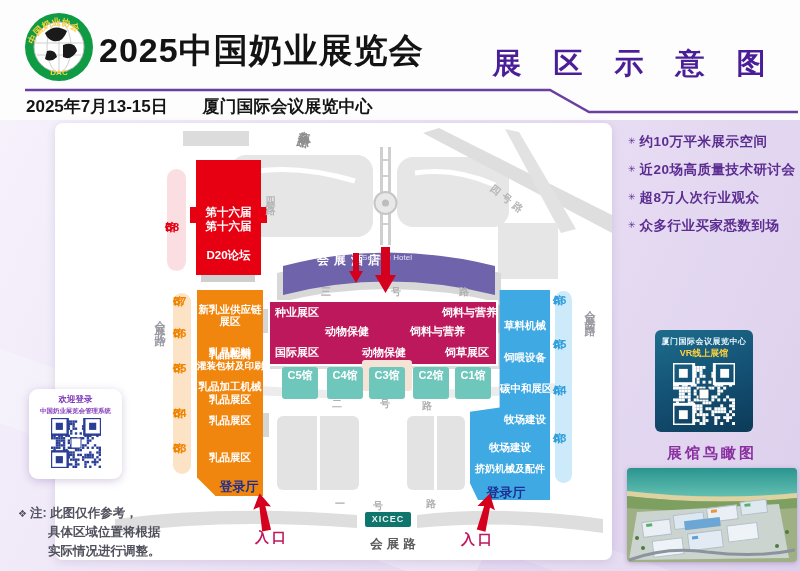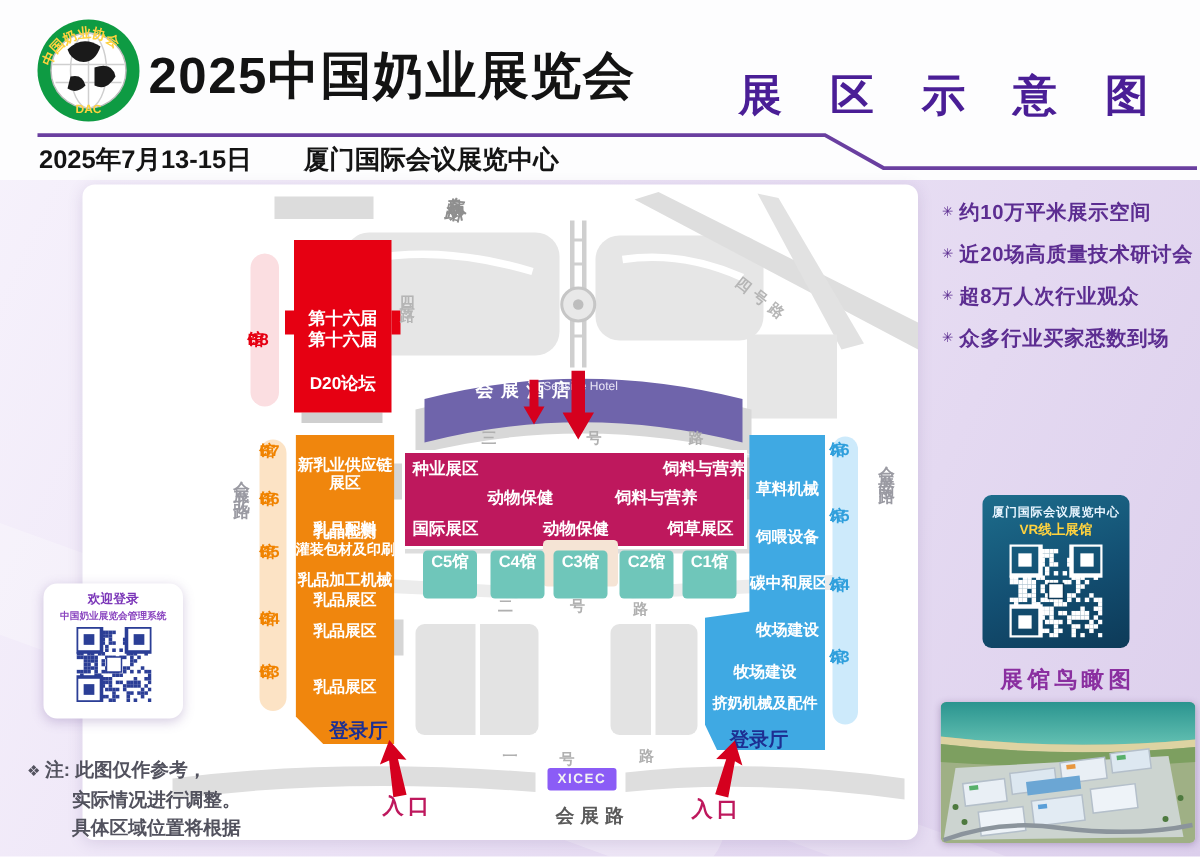--- a/index.html
+++ b/index.html
@@ -60,21 +60,21 @@
 
   .bblock { left:415px; top:167px; width:80px; height:210px; background:#3fa9e3;
     clip-path:polygon(37% 0,100% 0,100% 100%,10% 100%,0 92%,0 58%,37% 56%); }
   .bblock .l { left:30px; width:50px; text-align:center; color:#fff; font-weight:700; font-size:10.5px; white-space:nowrap; }
   .bblock .l.wide { left:0; width:100%; }
 
   .astrip { left:500px; top:168px; width:17px; height:192px; background:#cdeafb; border-radius:9px;padding-left:11px; }
   .astrip .hl { position:absolute; left:-2px; width:21px; text-align:center; font-size:10.5px; line-height:11px; font-weight:800; color:#2f9fdc; }
 
   .entrance { color:#be185d; font-size:14px; font-weight:900; letter-spacing:3px; white-space:nowrap; }
-  .xicec { left:310px; top:389px; width:46px; height:15px; background:#8b5cf6; border-radius:2px; color:#f3f3f3; font-size:9px; font-weight:800; text-align:center; line-height:15px; letter-spacing:1px; }
+  .xicec { left:310px; top:389px; width:46px; height:15px; background:#0f766e; border-radius:2px; color:#f3f3f3; font-size:9px; font-weight:800; text-align:center; line-height:15px; letter-spacing:1px; }
   .exporoad { left:290px; top:413px; width:100px; text-align:center; font-size:12.5px; font-weight:800; color:#5a5a5a; letter-spacing:4px; }
 
   
   .highlights { position:absolute; left:628px; top:133px; width:170px; display:flex; flex-direction:column; gap:10px; }
   .highlights .row { display:flex; align-items:flex-start; gap:4px; }
   .highlights .mk { font-size:9px; color:#5c2d91; margin-top:3px; }
   .highlights .tx { font-size:13.5px; font-weight:800; color:#5c2d91; white-space:nowrap; letter-spacing:.5px; }
 
   .qr-right { position:absolute; left:655px; top:330px; width:98px; height:102px; border-radius:6px;
     background:linear-gradient(160deg,#1d6d8c 0%,#134f72 55%,#0d3a58 100%); text-align:center; }
@@ -664,15 +664,15 @@
         <rect x="23.80952380952381" y="47.61904761904762" width="2.380952380952381" height="2.380952380952381" fill="#2b3e96"></rect>
         <rect x="33.333333333333336" y="47.61904761904762" width="2.380952380952381" height="2.380952380952381" fill="#2b3e96"></rect>
         <rect x="38.095238095238095" y="47.61904761904762" width="2.380952380952381" height="2.380952380952381" fill="#2b3e96"></rect>
         <rect x="47.61904761904762" y="47.61904761904762" width="2.380952380952381" height="2.380952380952381" fill="#2b3e96"></rect>
         <rect x="20" y="20" width="10" height="10" fill="#fff" stroke="#2b3e96" stroke-width="1"></rect>
       </svg></div>
 </div>
 
 <div class="note">
   <div><span class="mk">❖</span><b>注:</b> <span>此图仅作参考，</span></div>
+  <div class="ind">具体区域位置将根据</div>
   <div class="ind">实际情况进行调整。</div>
-  <div class="ind">具体区域位置将根据</div>
 </div>
 
 </body></html>

